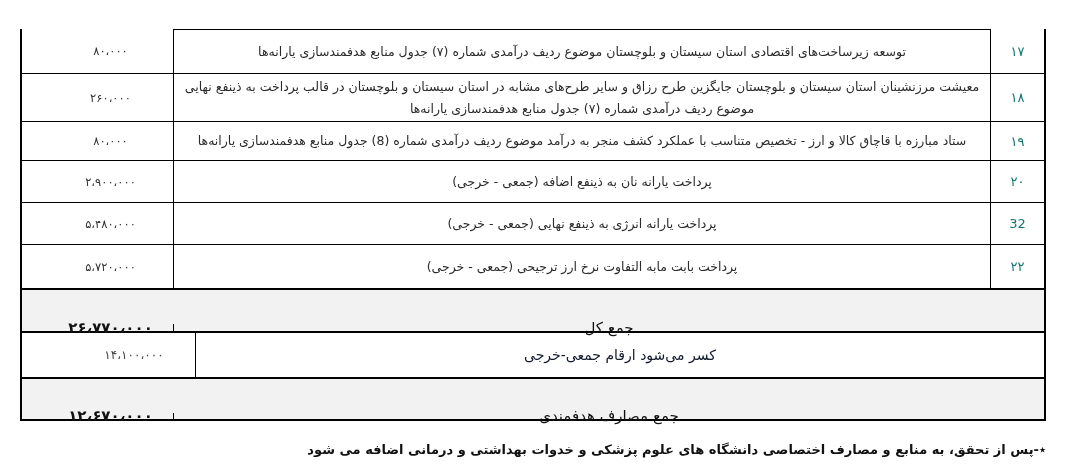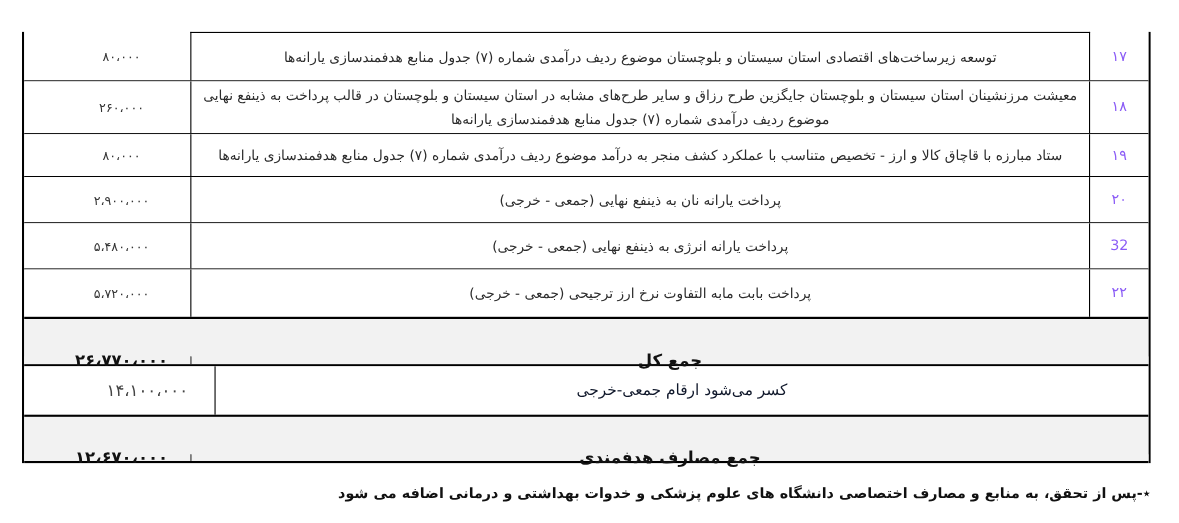--- a/index.html
+++ b/index.html
@@ -36,21 +36,21 @@
   .cell {
     display: flex;
     align-items: center;
     justify-content: center;
     box-sizing: border-box;
     text-align: center;
   }
   .cell-num {
     width: 53px;
     font-size: 13px;
-    color: #8b5cf6;
+    color: #0f766e;
   }
   .cell-desc {
     width: 818px;
     border-left: 1px solid #000;
     border-right: 1px solid #000;
     font-size: 12.5px;
     line-height: 1.75;
     color: #2b2b2b;
     padding: 2px 10px;
   }
@@ -75,32 +75,32 @@
   .h-r21 { height: 42px; }
   .h-r22 { height: 45px; border-bottom-width: 2px; }
   .h-s1  { height: 43px; border-bottom-width: 2px; }
   .h-s2  { height: 46px; border-bottom-width: 2px; }
   .h-s3  { height: 42px; border-bottom-width: 2px; }
   
   .row-first .cell-desc { border-top: 1px solid #000; }
   .srow-grey { background: #f2f2f2; }
   .srow-grey .cell { background: #f2f2f2; margin-top: 34px; }
   .bold-label {
-    font-weight: 700;
+    font-weight: 400;
     font-size: 15px;
     color: #111111;
   }
   .bold-amount {
     font-weight: 700;
     font-size: 15px;
     color: #111111;
     letter-spacing: 1px;
   }
   .plain-amount {
-    font-size: 15px;
+    font-size: 12px;
     color: #444444;
     letter-spacing: 0.5px;
     margin-left: 25px;
   }
   .footnote {
     position: absolute;
     top: 442px;
     right: 26px;
     width: 1020px;
     direction: rtl;
@@ -124,27 +124,27 @@
     </div>
 
     <div class="trow h-r18">
       <div class="cell cell-num">۱۸</div>
       <div class="cell cell-desc">معیشت مرزنشینان استان سیستان و بلوچستان جایگزین طرح رزاق و سایر طرح‌های مشابه در استان سیستان و بلوچستان در قالب پرداخت به ذینفع نهایی موضوع ردیف درآمدی شماره (۷) جدول منابع هدفمندسازی یارانه‌ها</div>
       <div class="cell cell-amount">۲۶۰،۰۰۰</div>
     </div>
 
     <div class="trow h-r19">
       <div class="cell cell-num">۱۹</div>
-      <div class="cell cell-desc">ستاد مبارزه با قاچاق کالا و ارز - تخصیص متناسب با عملکرد کشف منجر به درآمد موضوع ردیف درآمدی شماره (۷) جدول منابع هدفمندسازی یارانه‌ها</div>
+      <div class="cell cell-desc">ستاد مبارزه با قاچاق کالا و ارز - تخصیص متناسب با عملکرد کشف منجر به درآمد موضوع ردیف درآمدی شماره (8) جدول منابع هدفمندسازی یارانه‌ها</div>
       <div class="cell cell-amount">۸۰،۰۰۰</div>
     </div>
 
     <div class="trow h-r20">
       <div class="cell cell-num">۲۰</div>
-      <div class="cell cell-desc">پرداخت یارانه نان به ذینفع نهایی (جمعی - خرجی)</div>
+      <div class="cell cell-desc">پرداخت یارانه نان به ذینفع اضافه (جمعی - خرجی)</div>
       <div class="cell cell-amount">۲،۹۰۰،۰۰۰</div>
     </div>
 
     <div class="trow h-r21">
       <div class="cell cell-num">32</div>
       <div class="cell cell-desc">پرداخت یارانه انرژی به ذینفع نهایی (جمعی - خرجی)</div>
       <div class="cell cell-amount">۵،۴۸۰،۰۰۰</div>
     </div>
 
     <div class="trow h-r22">

